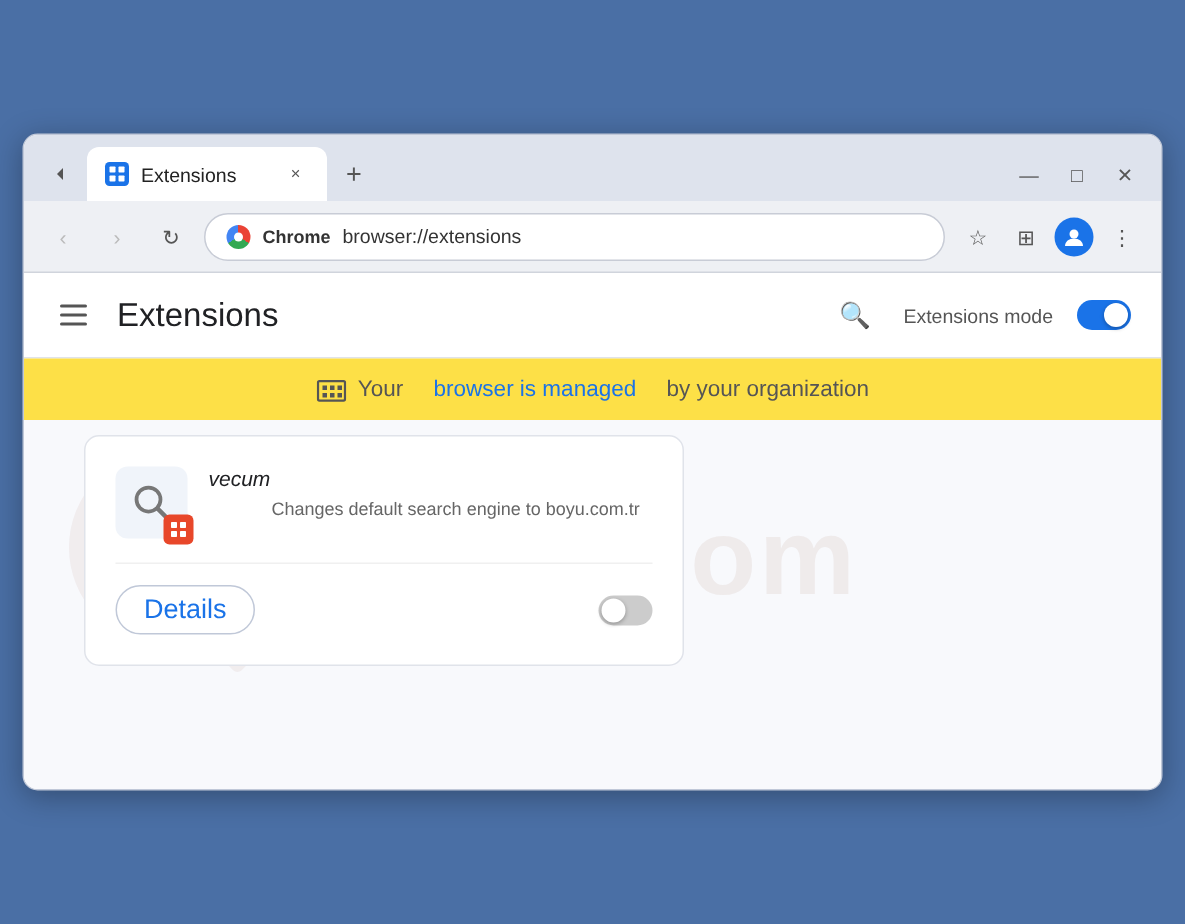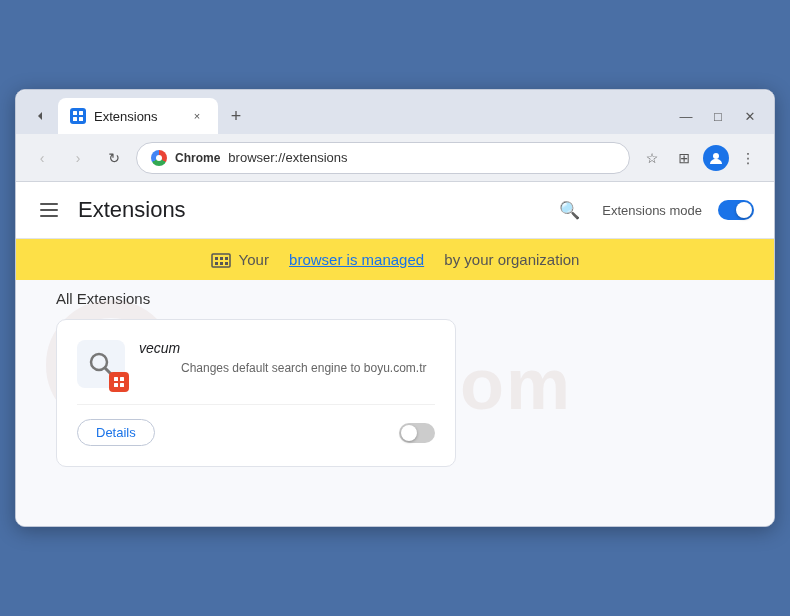--- a/index.html
+++ b/index.html
@@ -298,21 +298,20 @@
 
     .managed-icon {
       width: 20px; height: 16px;
       display: inline-flex;
       align-items: center;
       justify-content: center;
     }
 
     .managed-link {
       color: #1a73e8;
-      text-decoration: underline;
       cursor: pointer;
     }
 
     
     .ext-main {
       padding: 10px 40px 20px 40px;
       position: relative;
       overflow: hidden;
     }
 
@@ -423,21 +422,21 @@
       justify-content: space-between;
       border-top: 1px solid #f0f0f0;
       padding-top: 14px;
     }
 
     .details-btn {
       border: 1.5px solid #c0c8d8;
       background: #fff;
       border-radius: 20px;
       padding: 5px 18px;
-      font-size: 13px;
+      font-size: 18px;
       color: #1a73e8;
       cursor: pointer;
     }
 
     .ext-toggle {
       width: 36px; height: 20px;
       background: #ccc;
       border-radius: 10px;
       position: relative;
       cursor: pointer;
@@ -561,21 +560,20 @@
       &nbsp;<a class="managed-link">browser is managed</a>&nbsp;
       <span>by your organization</span>
     </div>
 
     <div class="ext-main">
 
       <div class="watermark-magnifier"></div>
 
       <div class="watermark">risk4.com</div>
 
-      <div class="section-title">All Extensions</div>
 
       <div class="ext-card">
         <div class="ext-card-header">
           <div class="ext-icon-wrap">
             <div class="ext-icon-main">
               <svg width="28" height="28" viewBox="0 0 28 28">
                 <circle cx="12" cy="12" r="8" fill="none" stroke="#777" stroke-width="2.5"></circle>
                 <line x1="18" y1="18" x2="25" y2="25" stroke="#777" stroke-width="3" stroke-linecap="round"></line>
               </svg>
             </div>

